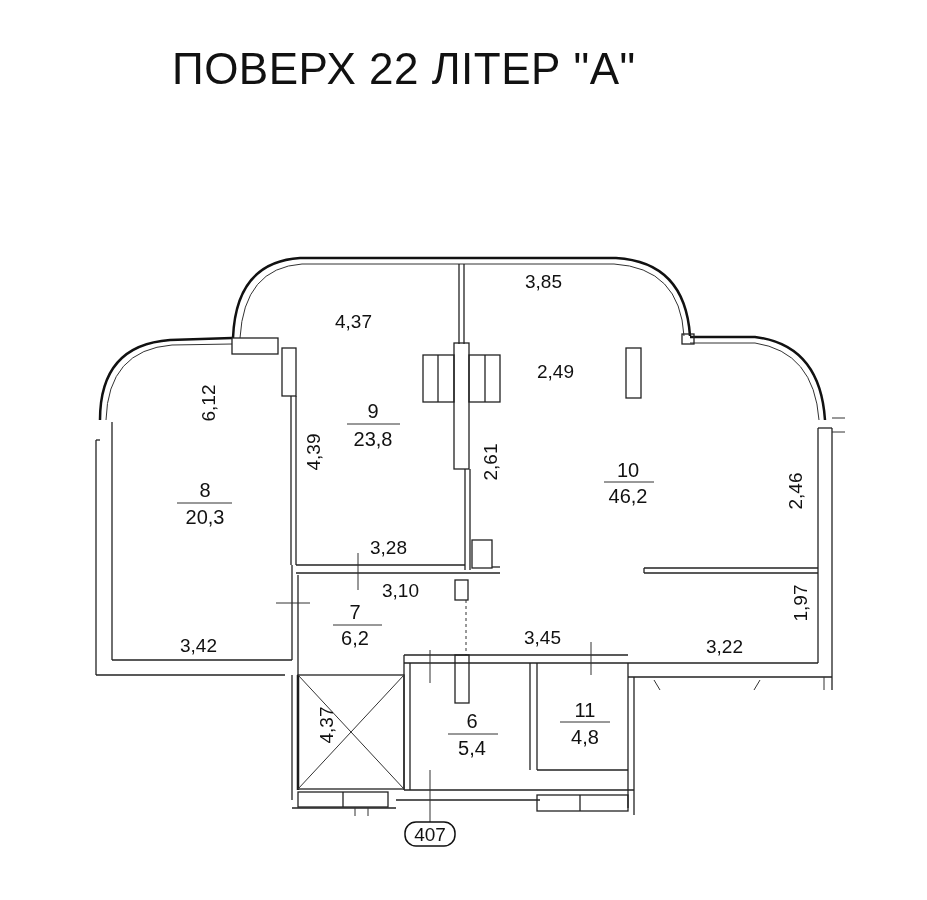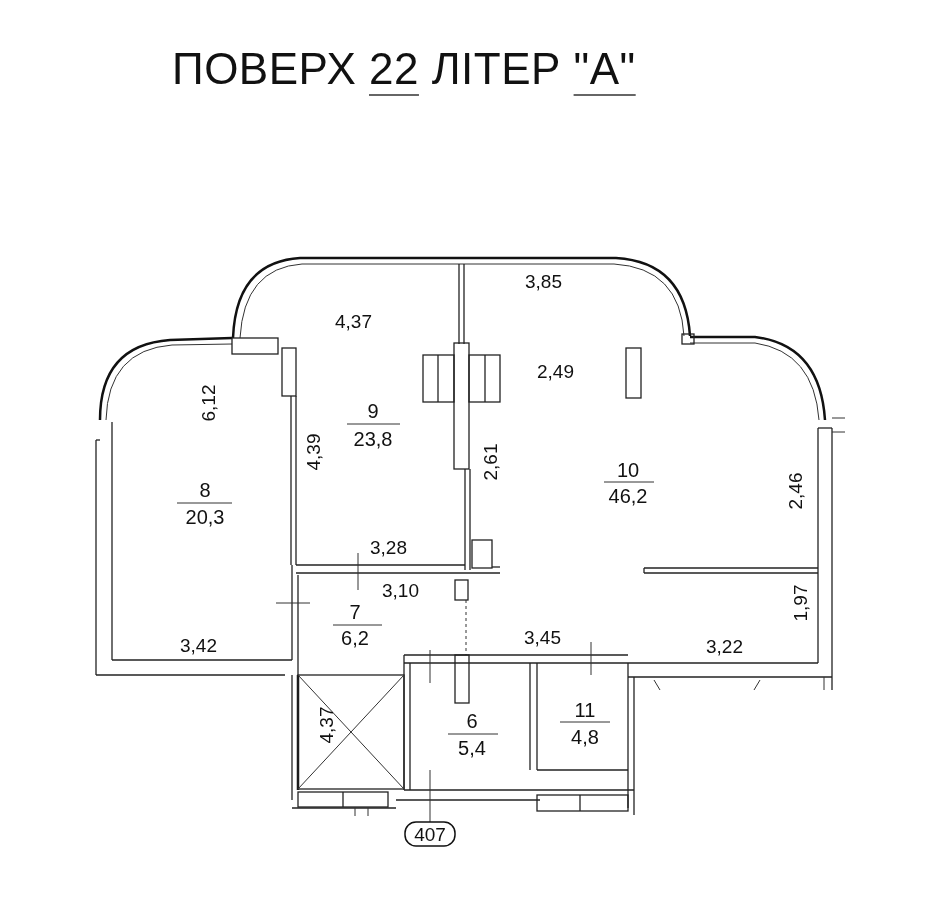--- a/index.html
+++ b/index.html
@@ -1,18 +1,18 @@
 <!DOCTYPE html>
 <html><head>
 <meta charset="utf-8">
 <style>
   html, body { margin: 0; padding: 0; background: #ffffff; }
   body { width: 927px; height: 900px; position: relative; overflow: hidden; font-family: "Liberation Sans", "DejaVu Sans", sans-serif; color: #111; }
   .title { position: absolute; left: 172px; top: 44px; font-size: 44px; letter-spacing: 0.5px; color: #111; white-space: nowrap; }
-  .title .u { text-decoration: underline; text-decoration-color: #666; text-underline-offset: 10px; text-decoration-thickness: 2px; }
+  .title .u { text-decoration-color: #666; text-underline-offset: 10px; text-decoration-thickness: 2px; }
   svg { position: absolute; left: 0; top: 0; }
   .lbl { font-family: "Liberation Sans", "DejaVu Sans", sans-serif; font-size: 19px; fill: #111; }
   .rm { font-family: "Liberation Sans", "DejaVu Sans", sans-serif; font-size: 20px; fill: #111; }
   .w { stroke: #222; stroke-width: 1.3; fill: none; }
   .wt { stroke: #111; stroke-width: 2.5; fill: none; }
   .thin { stroke: #333; stroke-width: 1; fill: none; }
 </style>
 </head>
 <body>
 

